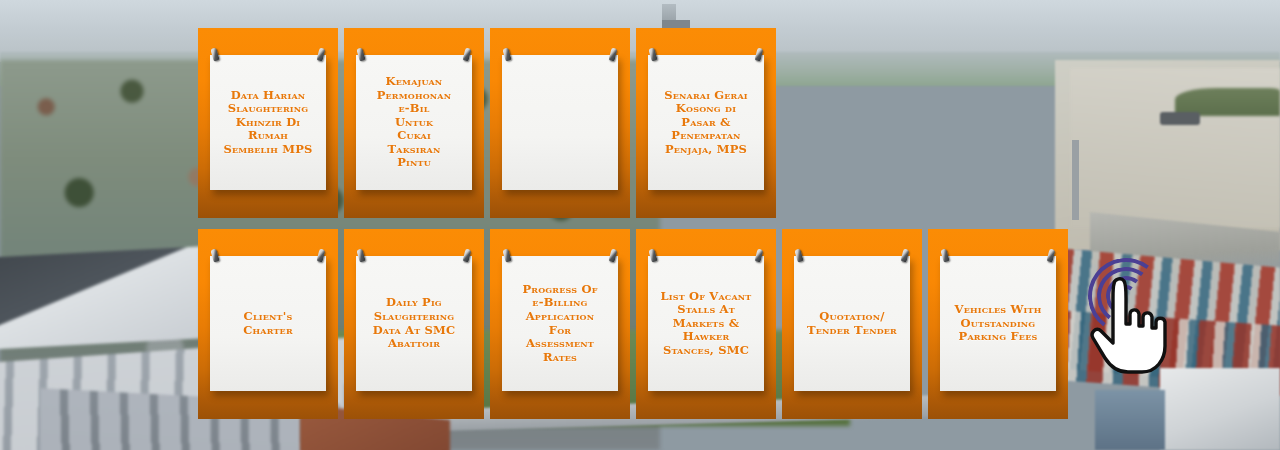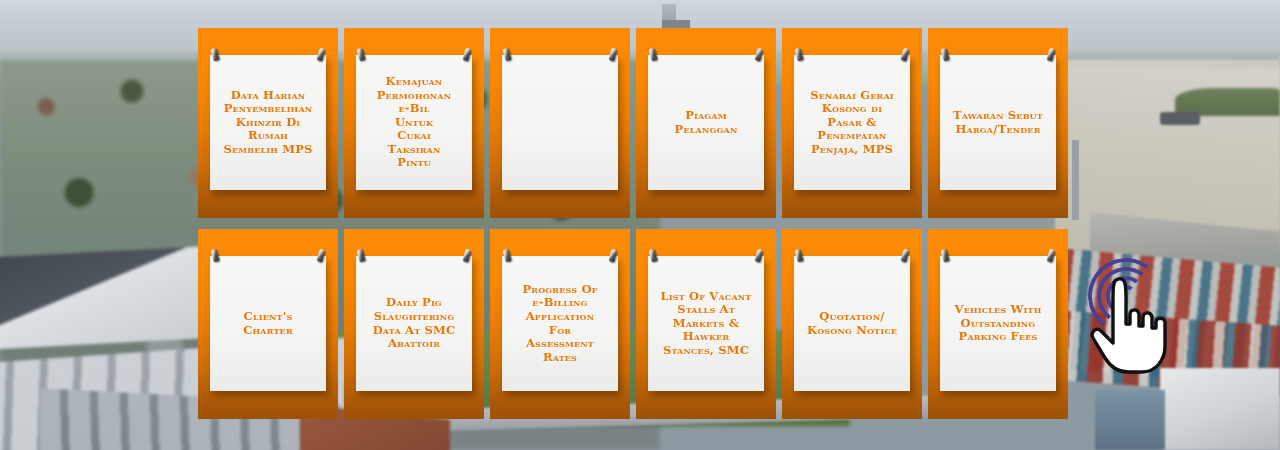--- a/index.html
+++ b/index.html
@@ -318,21 +318,21 @@
   </div>
 
   <div id="grid">
 
     <div class="row row-1">
       <div class="card">
         <div class="sheet">
           <div class="pin left"></div>
           <div class="pin right"></div>
           <div class="sheet-text">Data Harian
-Penyembelihan
+Slaughtering
 Khinzir Di
 Rumah
 Sembelih MPS</div>
         </div>
       </div>
       <div class="card">
         <div class="sheet">
           <div class="pin left"></div>
           <div class="pin right"></div>
           <div class="sheet-text">Kemajuan
@@ -347,41 +347,25 @@
       <div class="card">
         <div class="sheet">
           <div class="pin left"></div>
           <div class="pin right"></div>
         </div>
       </div>
       <div class="card">
         <div class="sheet">
           <div class="pin left"></div>
           <div class="pin right"></div>
-          <div class="sheet-text">Piagam
-Pelanggan</div>
-        </div>
-      </div>
-      <div class="card">
-        <div class="sheet">
-          <div class="pin left"></div>
-          <div class="pin right"></div>
           <div class="sheet-text">Senarai Gerai
 Kosong di
 Pasar &amp;
 Penempatan
 Penjaja, MPS</div>
-        </div>
-      </div>
-      <div class="card">
-        <div class="sheet">
-          <div class="pin left"></div>
-          <div class="pin right"></div>
-          <div class="sheet-text">Tawaran Sebut
-Harga/Tender</div>
         </div>
       </div>
     </div>
 
     <div class="row row-2">
       <div class="card">
         <div class="sheet">
           <div class="pin left"></div>
           <div class="pin right"></div>
           <div class="sheet-text">Client's
@@ -419,21 +403,21 @@
 Markets &amp;
 Hawker
 Stances, SMC</div>
         </div>
       </div>
       <div class="card">
         <div class="sheet">
           <div class="pin left"></div>
           <div class="pin right"></div>
           <div class="sheet-text">Quotation/
-Kosong Notice</div>
+Tender Tender</div>
         </div>
       </div>
       <div class="card">
         <div class="sheet">
           <div class="pin left"></div>
           <div class="pin right"></div>
           <div class="sheet-text">Vehicles With
 Outstanding
 Parking Fees</div>
         </div>

